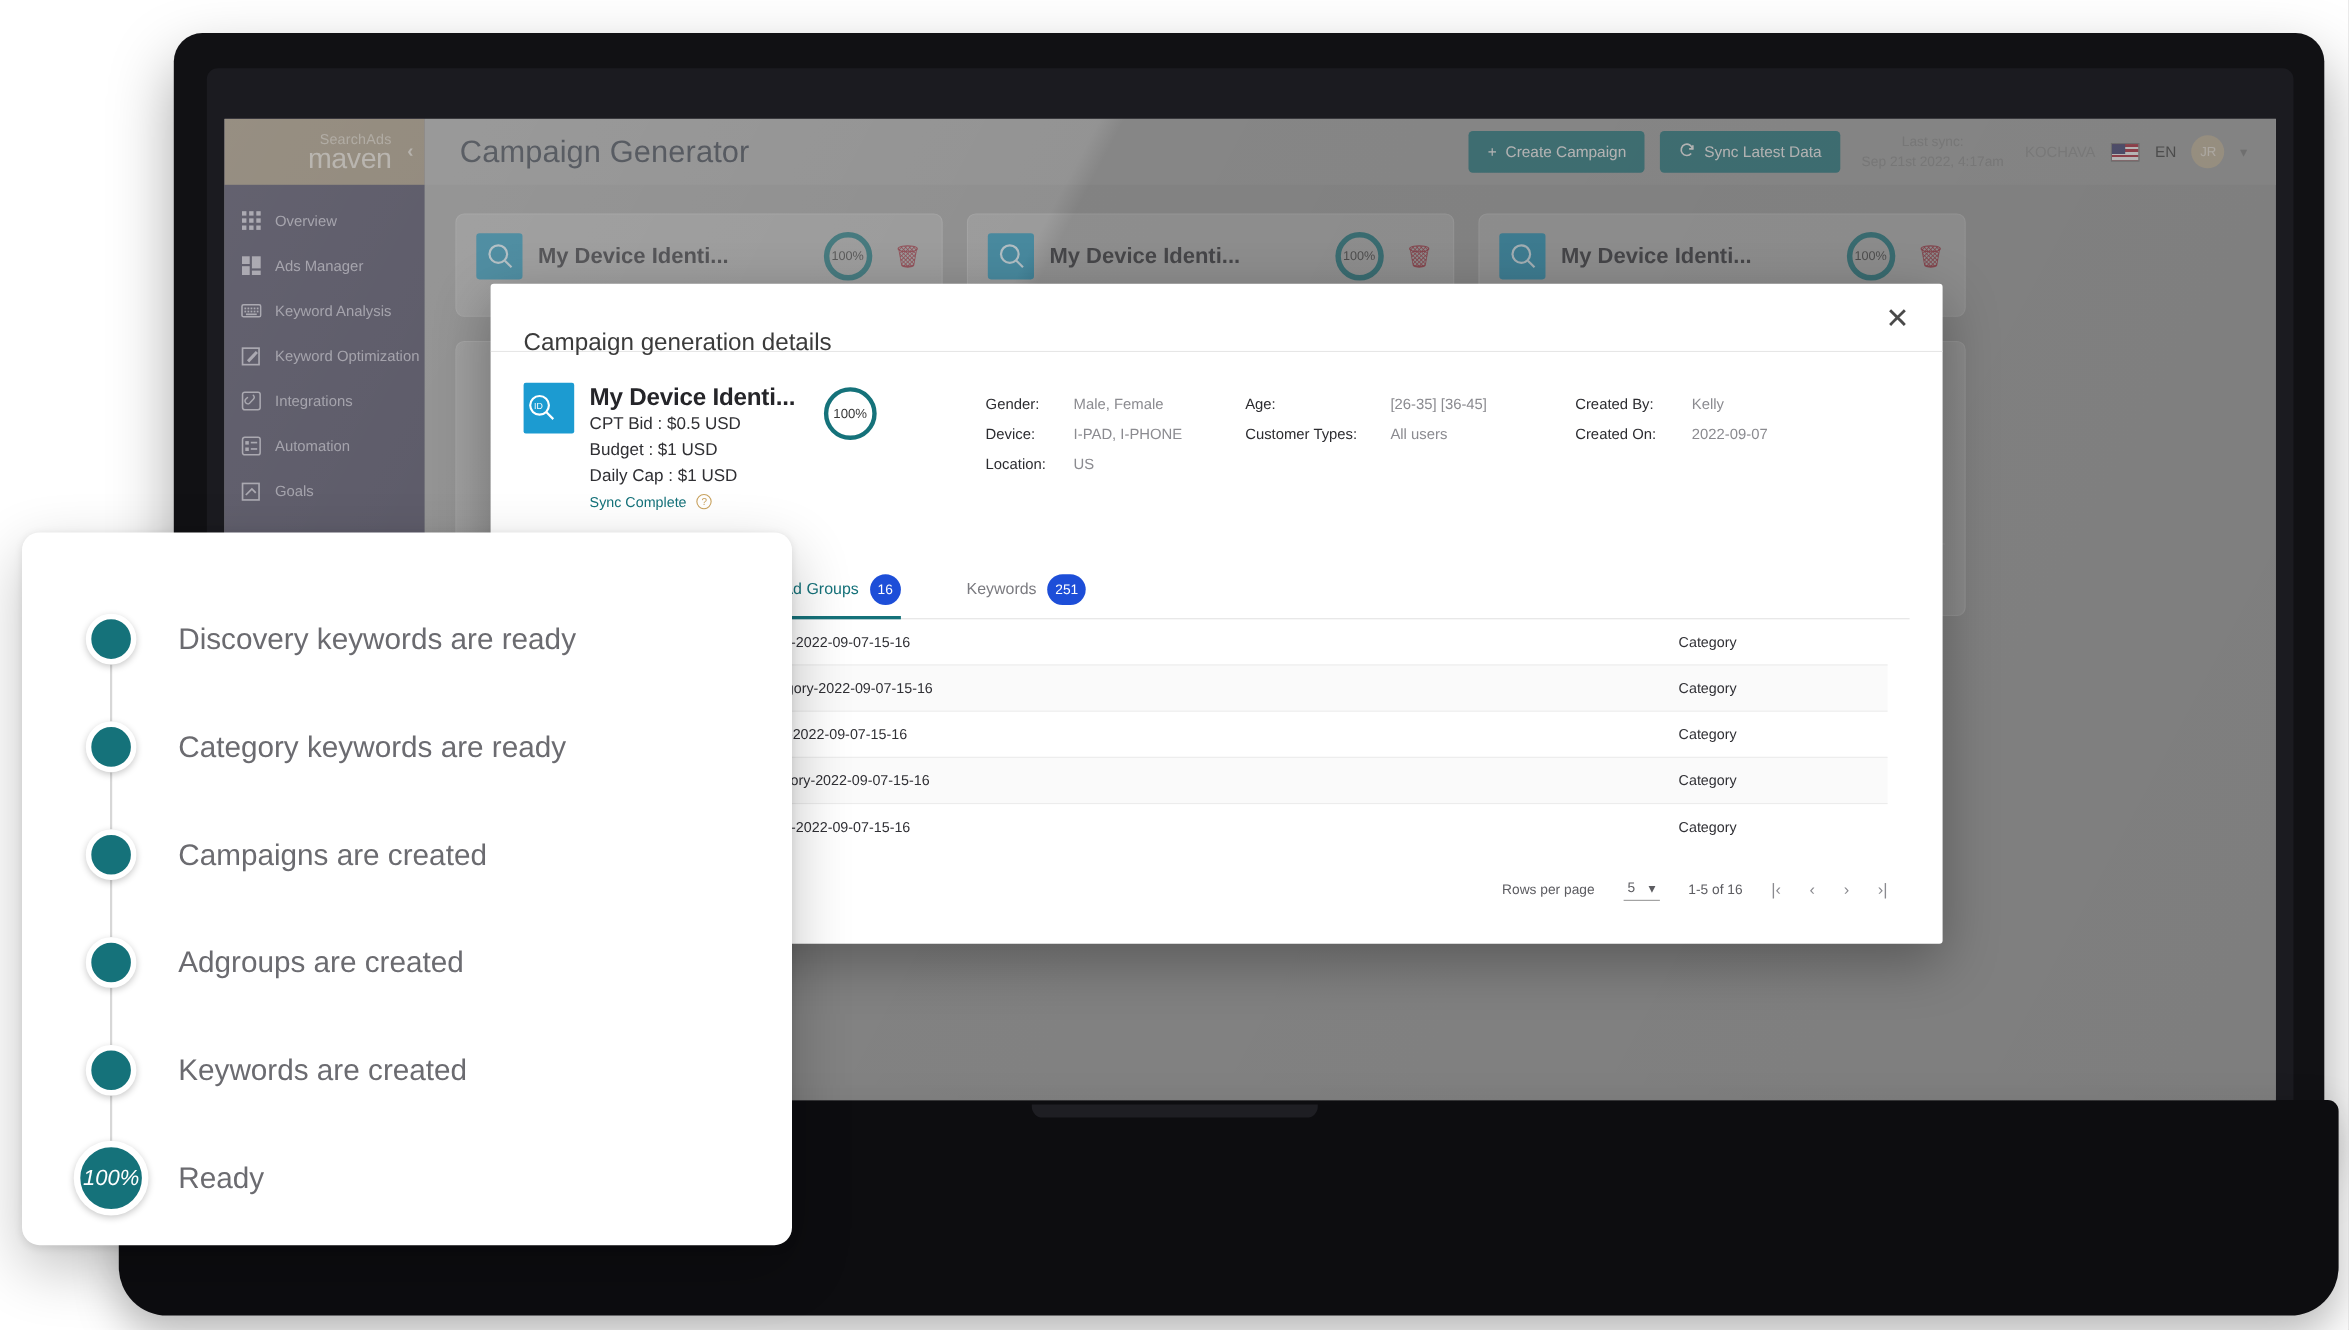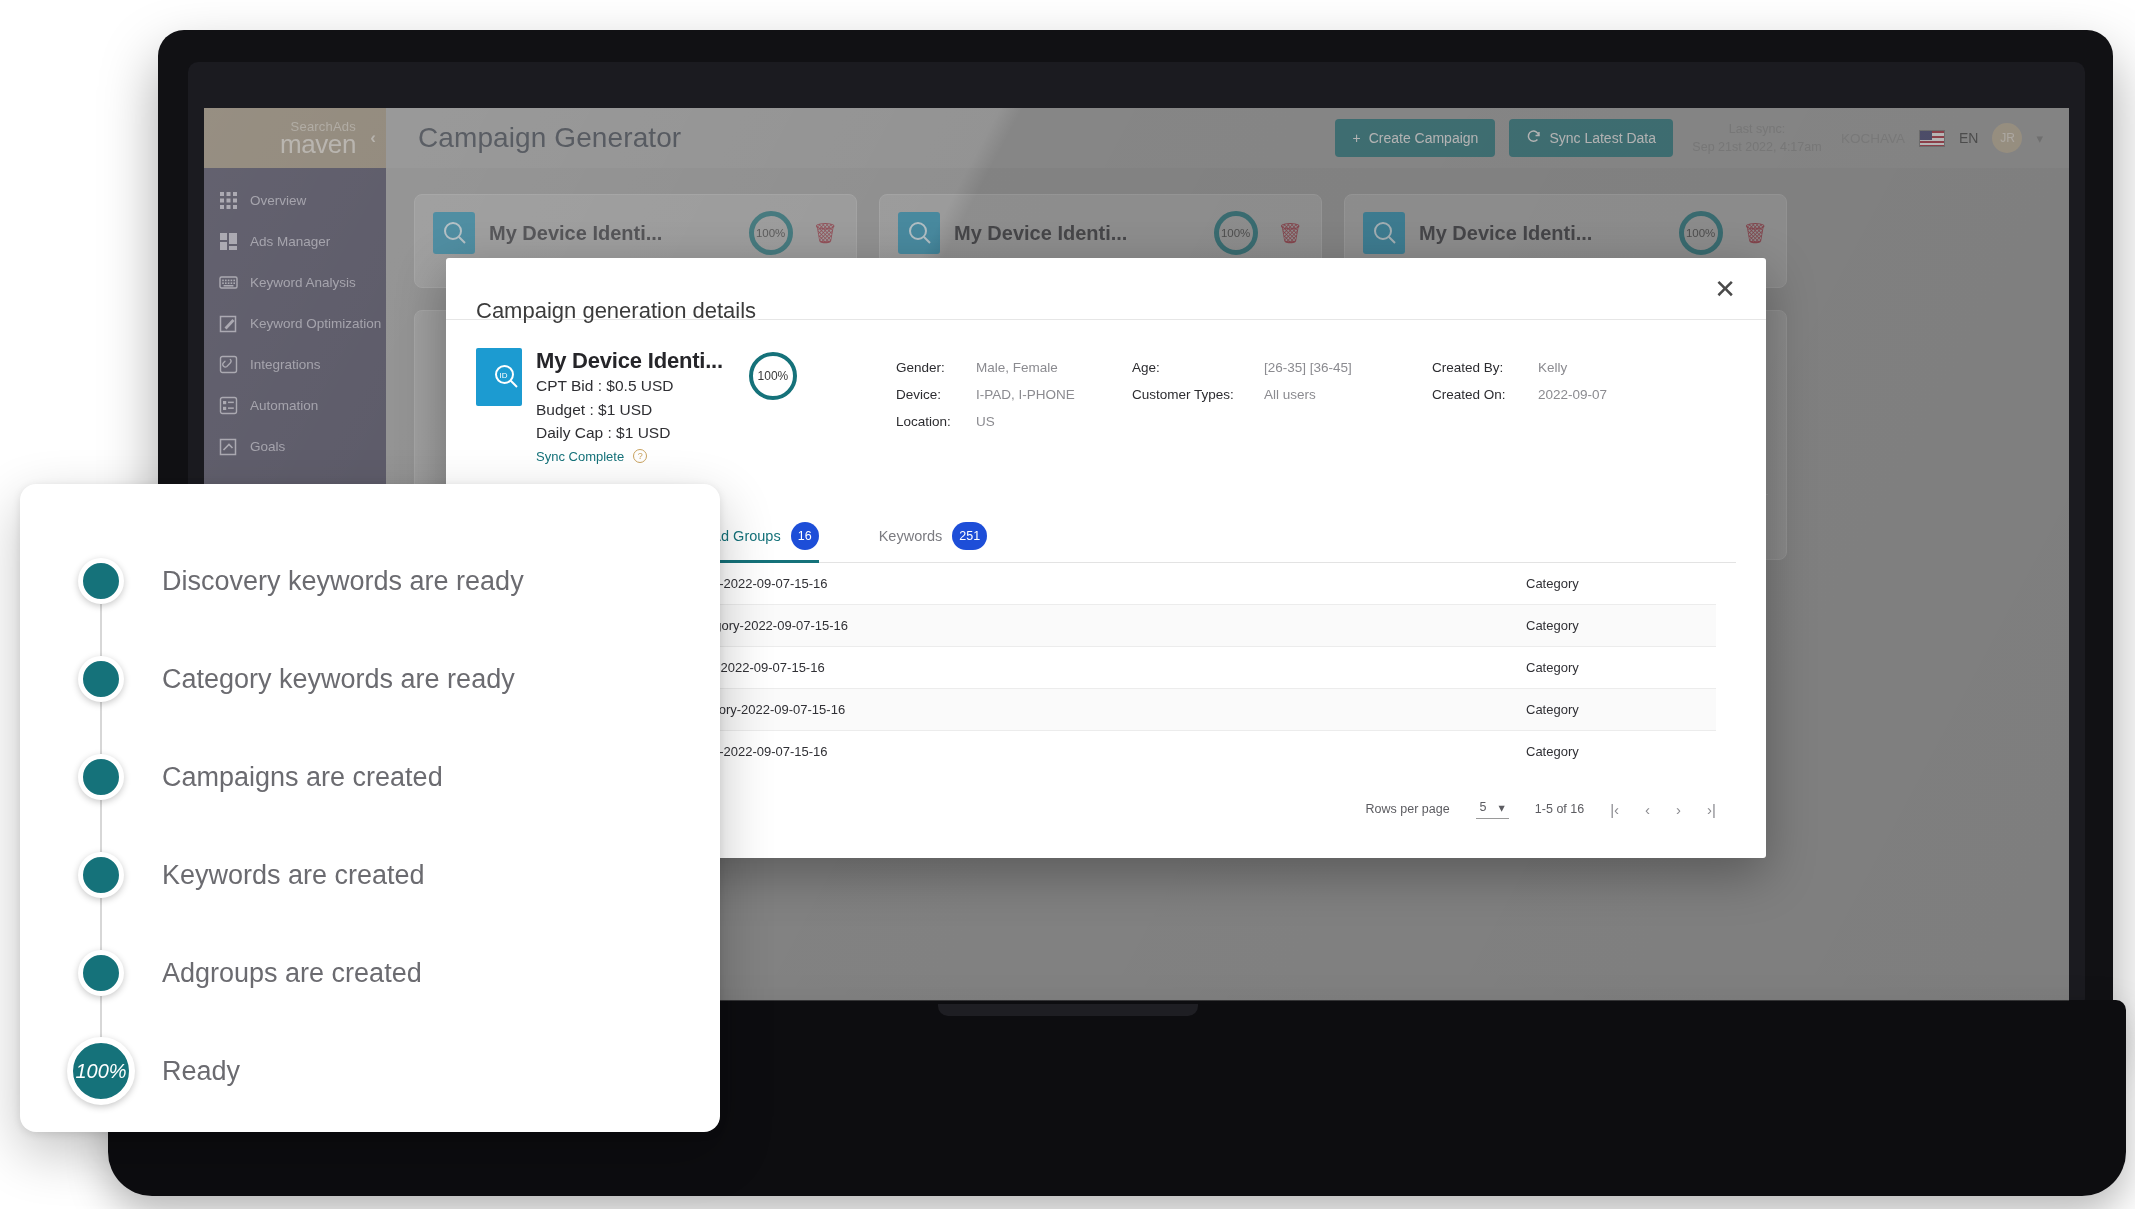--- a/index.html
+++ b/index.html
@@ -99,21 +99,21 @@
     box-shadow:0 16px 50px rgba(0,0,0,.30);
     overflow:hidden;
   }
   .modal-head{ height:62px; display:flex; align-items:center; padding:0 30px;
                border-bottom:1px solid #e6e6e6;}
   .modal-title{ font-size:22px; color:#3b3b3b; font-weight:400;margin-top:44px;}
   .modal-x{ margin-left:auto; font-size:26px; color:#4a4a4a; line-height:1; cursor:pointer;}
 
   .modal-top{ display:flex; padding:28px 30px 6px 30px; gap:0;}
   .mt-left{ display:flex; align-items:flex-start; gap:14px; width:420px;}
-  .mt-logo{ width:46px; height:58px; background:#1c9bd1; display:flex; align-items:center; justify-content:flex-end; border-radius:2px; flex:0 0 46px;}
+  .mt-logo{ width:46px; height:46px; background:#1c9bd1; display:flex; align-items:center; justify-content:flex-start; border-radius:2px; flex:0 0 46px;}
   .mt-name{ font-size:22px; font-weight:700; color:#252529; letter-spacing:-.2px;}
   .mt-line{ font-size:15.5px; color:#2f2f33; line-height:1.52;}
   .mt-sync{ font-size:13px; color:#15727a; margin-top:4px; display:flex; align-items:center; gap:9px;}
   .q-ico{ width:14px; height:14px; border:1.3px solid #c9a25e; border-radius:50%; color:#c9a25e; font-size:9px; display:flex; align-items:center; justify-content:center;}
   .mt-ring{ width:48px; height:48px; border-radius:50%; border:4.5px solid #15727a; display:flex; align-items:center; justify-content:center;
             font-size:12px; color:#3a3a3a; margin-left:12px; margin-top:4px; flex:0 0 48px;}
 
   .attrs{ display:flex; flex:1; padding-top:6px; font-size:13.5px;}
   .attr-col{ }
   .attr-col.c1{ width:236px;} .attr-col.c2{ width:300px;} .attr-col.c3{ width:auto;}
@@ -567,26 +567,26 @@
       <span class="cl-label">Category keywords are ready</span>
     </div>
     <div class="cl-item">
       <span class="cl-line"></span>
       <span class="cl-node"></span>
       <span class="cl-label">Campaigns are created</span>
     </div>
     <div class="cl-item">
       <span class="cl-line"></span>
       <span class="cl-node"></span>
-      <span class="cl-label">Keywords are created</span>
+      <span class="cl-label">Adgroups are created</span>
     </div>
     <div class="cl-item">
       <span class="cl-line"></span>
       <span class="cl-node"></span>
-      <span class="cl-label">Adgroups are created</span>
+      <span class="cl-label">Keywords are created</span>
     </div>
     <div class="cl-item final">
       <span class="cl-node">100%</span>
       <span class="cl-label">Ready</span>
     </div>
   </div>
 
   <div class="laptop-base"></div>
   <div class="laptop-notch"></div>
 

